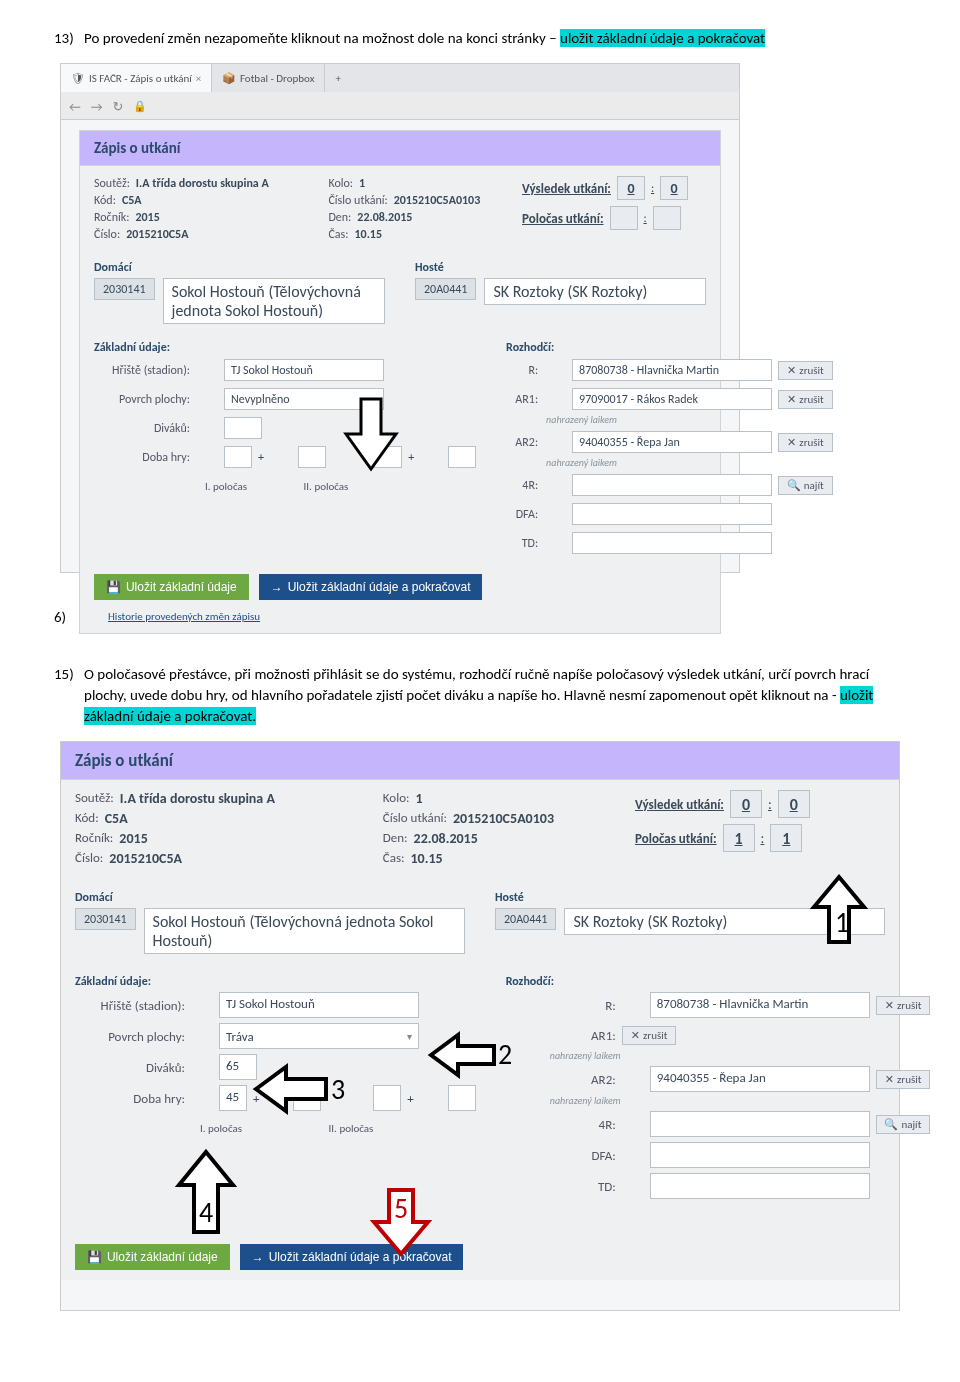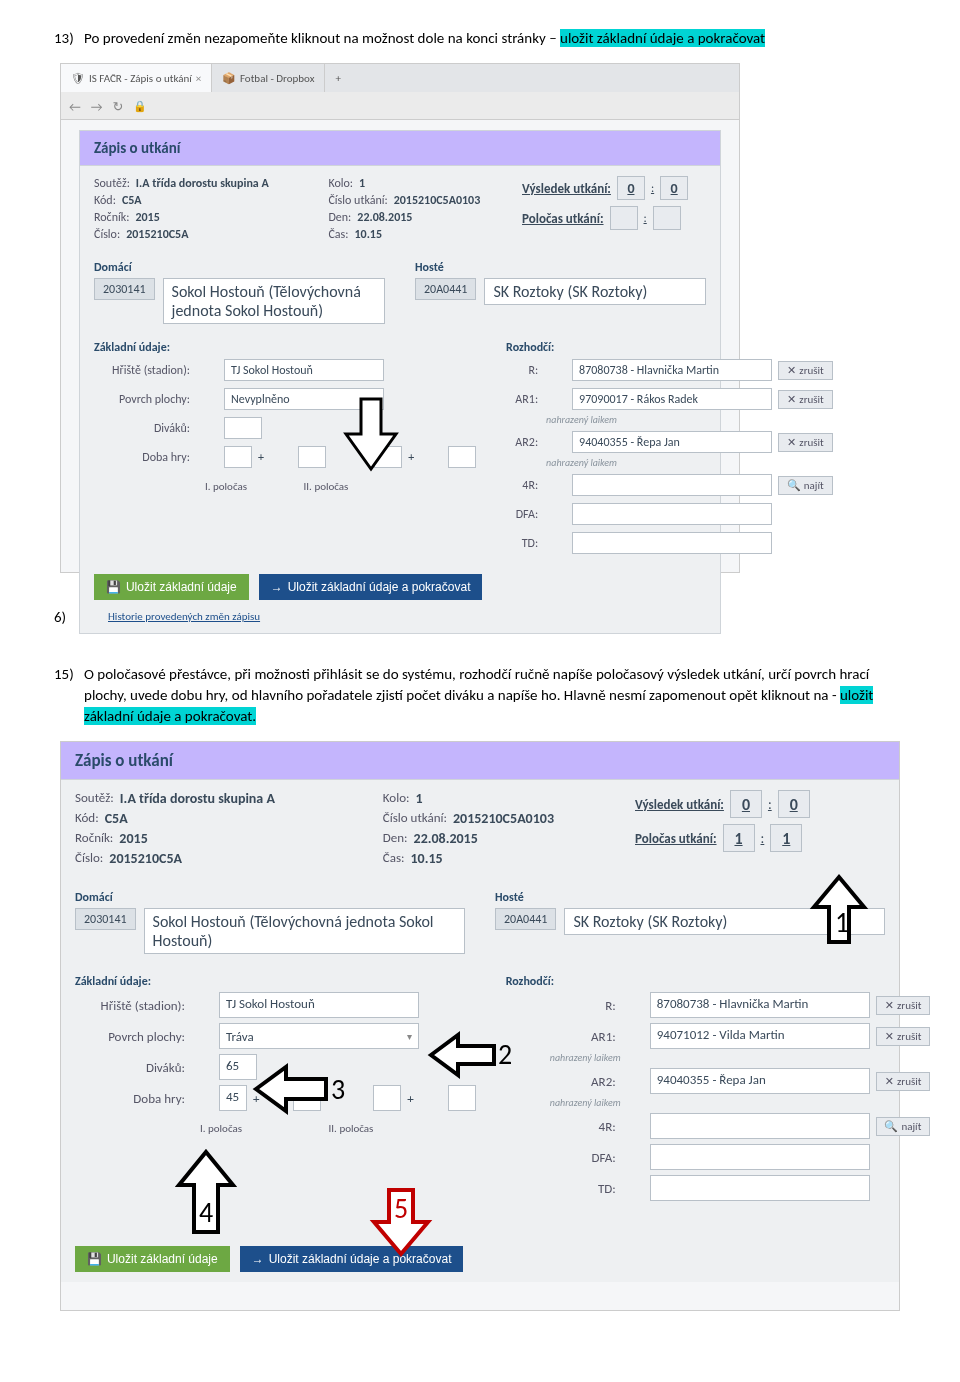--- a/index.html
+++ b/index.html
@@ -358,21 +358,20 @@
         </div>
         <div class="col">
           <div class="section-label">Rozhodčí:</div>
           <div class="form-row">
               <span class="form-label ref">R:</span>
               <span class="input-box xwide">87080738 - Hlavnička Martin</span>
               <span class="btn-cancel">✕ <span>zrušit</span></span>
             </div>
           <div class="form-row">
               <span class="form-label ref">AR1:</span>
-              <span class="input-box xwide">94071012 - Vilda Martin</span>
               <span class="btn-cancel">✕ <span>zrušit</span></span>
             </div>
           <div class="subtext" style="margin-left:44px;">nahrazený laikem</div>
           <div class="form-row">
               <span class="form-label ref">AR2:</span>
               <span class="input-box xwide">94040355 - Řepa Jan</span>
               <span class="btn-cancel">✕ <span>zrušit</span></span>
             </div>
           <div class="subtext" style="margin-left:44px;">nahrazený laikem</div>
           <div class="form-row">

